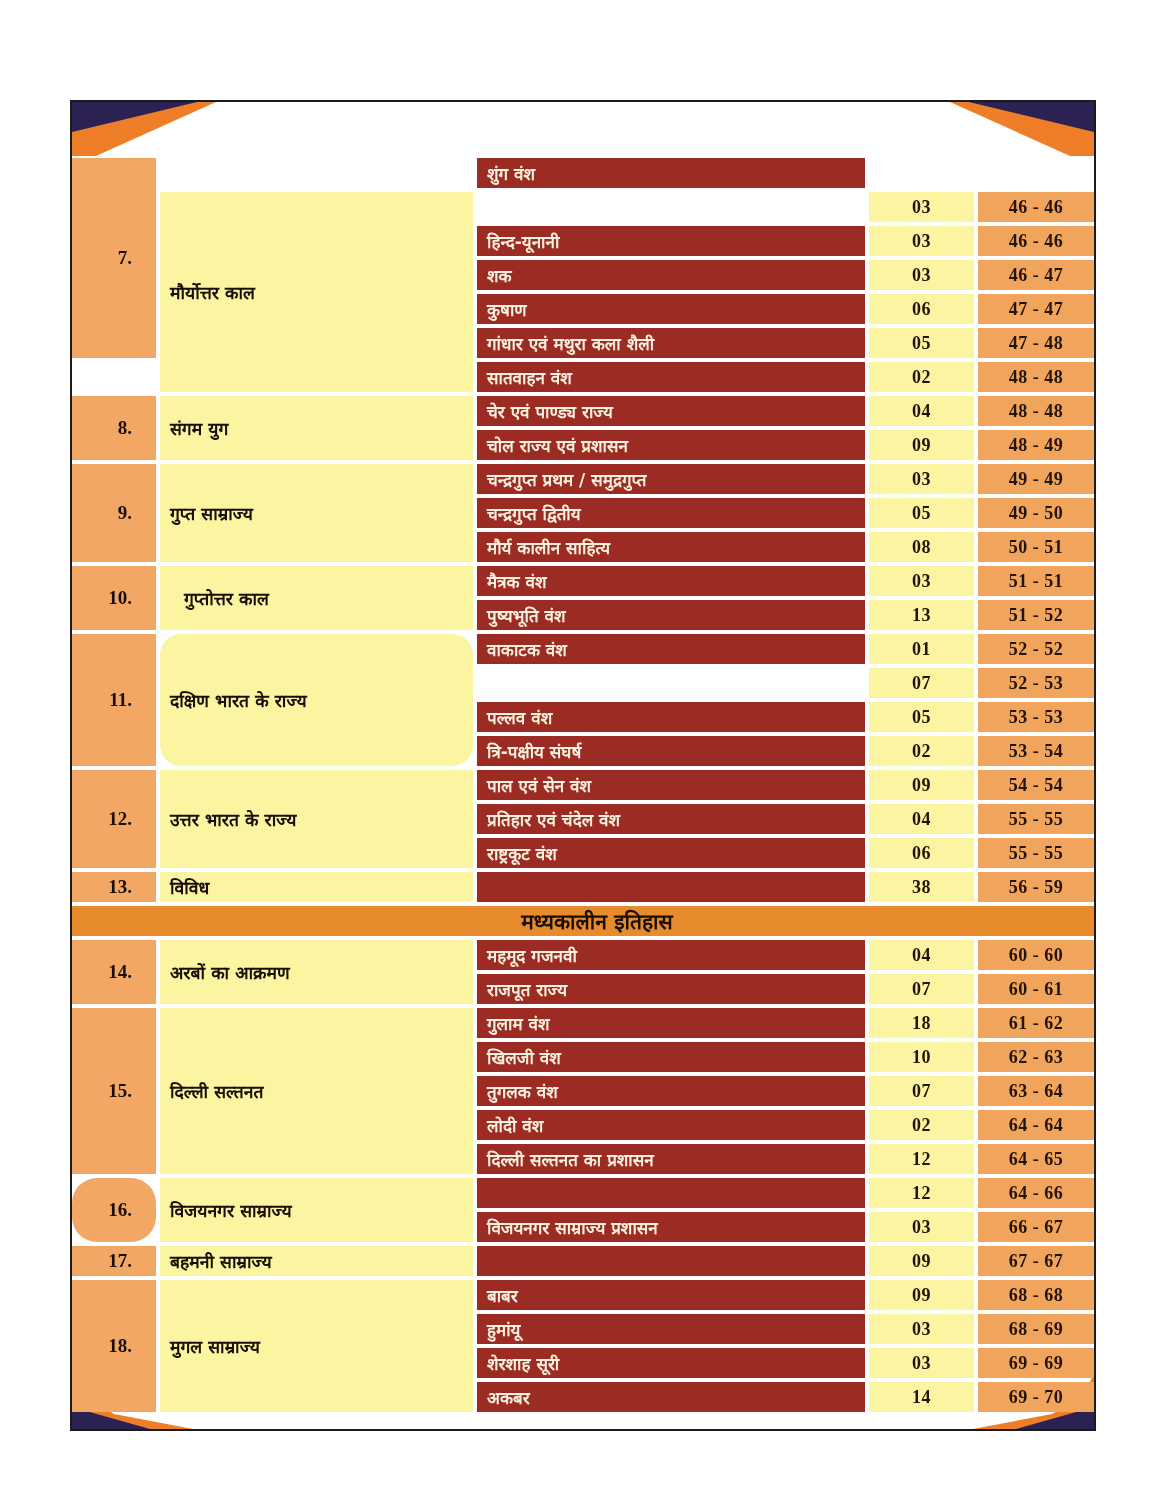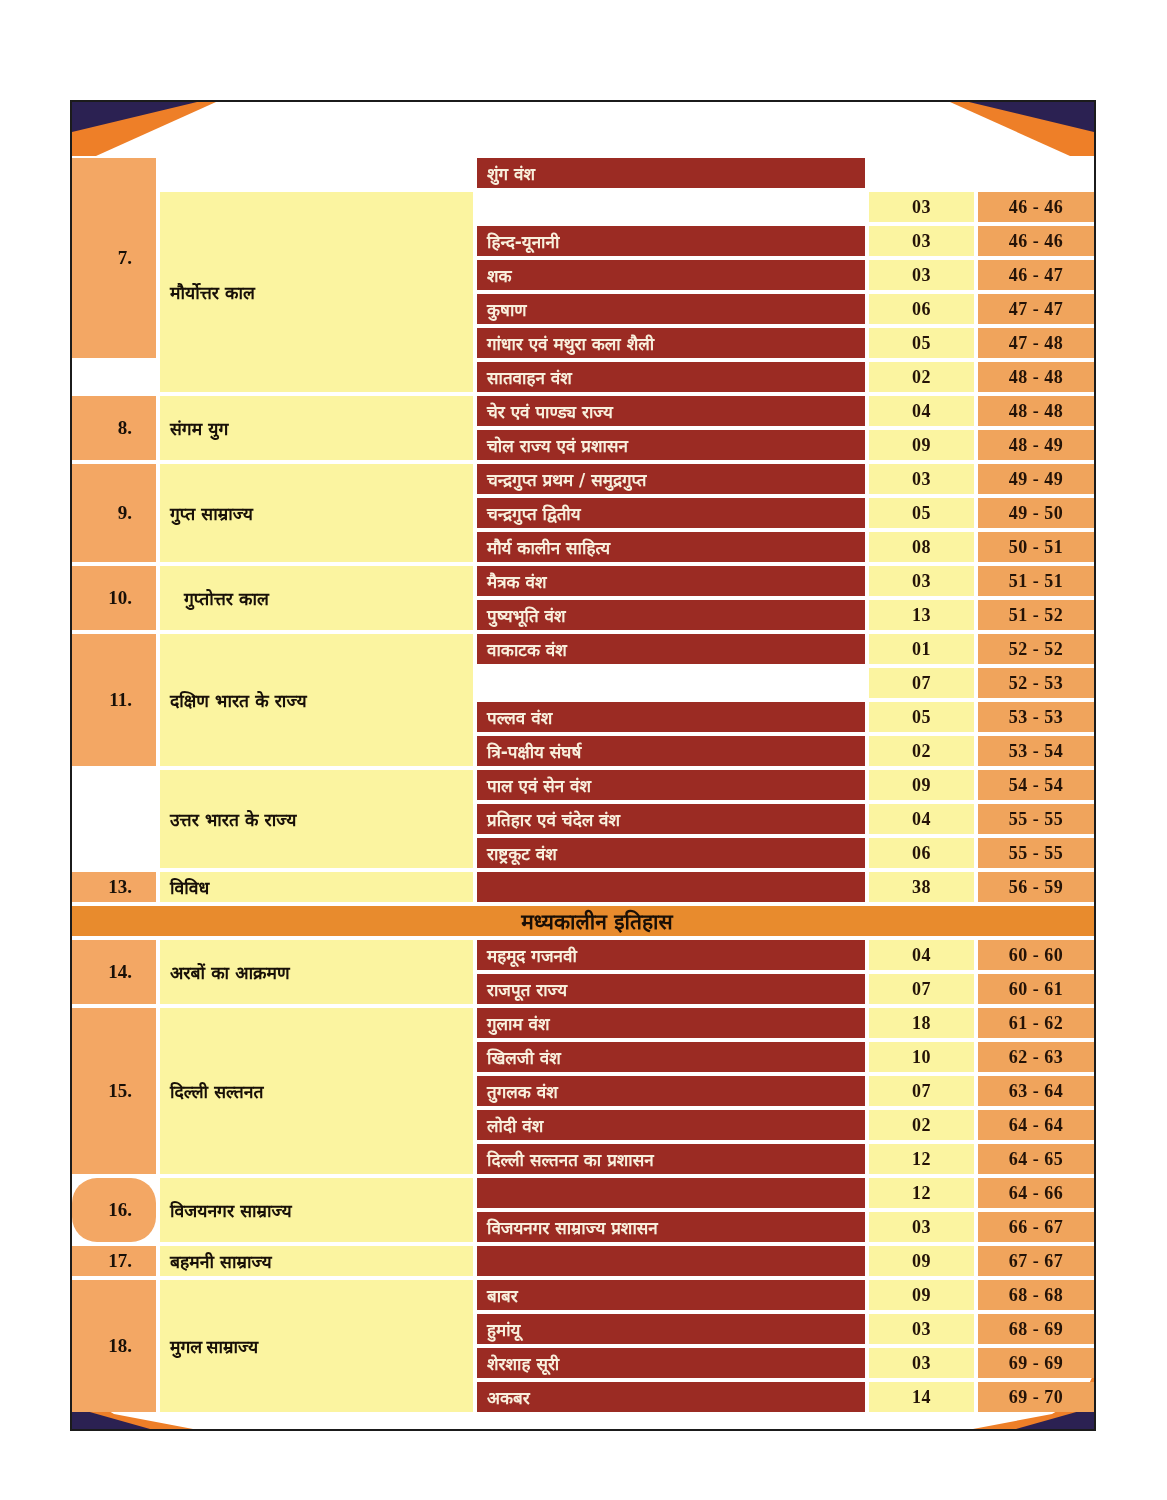--- a/index.html
+++ b/index.html
@@ -105,37 +105,38 @@
 
   <div class="cell topic">मैत्रक वंश</div>
   <div class="cell count">03</div>
   <div class="cell pages">51 - 51</div>
 
   <div class="cell topic">पुष्यभूति वंश</div>
   <div class="cell count">13</div>
   <div class="cell pages">51 - 52</div>
 
   <div class="cell no" style="grid-row: span 4;">11.</div>
-  <div class="cell name" style="grid-row: span 4;">दक्षिण भारत के राज्य</div>
+  <div class="cell name" style="grid-row: span 4; border-radius: 21px;">दक्षिण भारत के राज्य</div>
 
   <div class="cell topic">वाकाटक वंश</div>
   <div class="cell count">01</div>
   <div class="cell pages">52 - 52</div>
 
   <div class="cell count">07</div>
   <div class="cell pages">52 - 53</div>
 
   <div class="cell topic">पल्लव वंश</div>
   <div class="cell count">05</div>
   <div class="cell pages">53 - 53</div>
 
   <div class="cell topic">त्रि-पक्षीय संघर्ष</div>
   <div class="cell count">02</div>
   <div class="cell pages">53 - 54</div>
 
+  <div class="cell no" style="grid-row: span 3;">12.</div>
   <div class="cell name" style="grid-row: span 3;">उत्तर भारत के राज्य</div>
 
   <div class="cell topic">पाल एवं सेन वंश</div>
   <div class="cell count">09</div>
   <div class="cell pages">54 - 54</div>
 
   <div class="cell topic">प्रतिहार एवं चंदेल वंश</div>
   <div class="cell count">04</div>
   <div class="cell pages">55 - 55</div>
 
@@ -198,21 +199,21 @@
   <div class="cell pages">66 - 67</div>
 
   <div class="cell no" style="grid-row: span 1;">17.</div>
   <div class="cell name" style="grid-row: span 1;">बहमनी साम्राज्य</div>
 
   <div class="cell topic"></div>
   <div class="cell count">09</div>
   <div class="cell pages">67 - 67</div>
 
   <div class="cell no" style="grid-row: span 4;">18.</div>
-  <div class="cell name" style="grid-row: span 4; font-family: Liberation Serif, serif;">मुगल साम्राज्य</div>
+  <div class="cell name" style="grid-row: span 4;">मुगल साम्राज्य</div>
 
   <div class="cell topic">बाबर</div>
   <div class="cell count">09</div>
   <div class="cell pages">68 - 68</div>
 
   <div class="cell topic">हुमांयू</div>
   <div class="cell count">03</div>
   <div class="cell pages">68 - 69</div>
 
   <div class="cell topic">शेरशाह सूरी</div>

